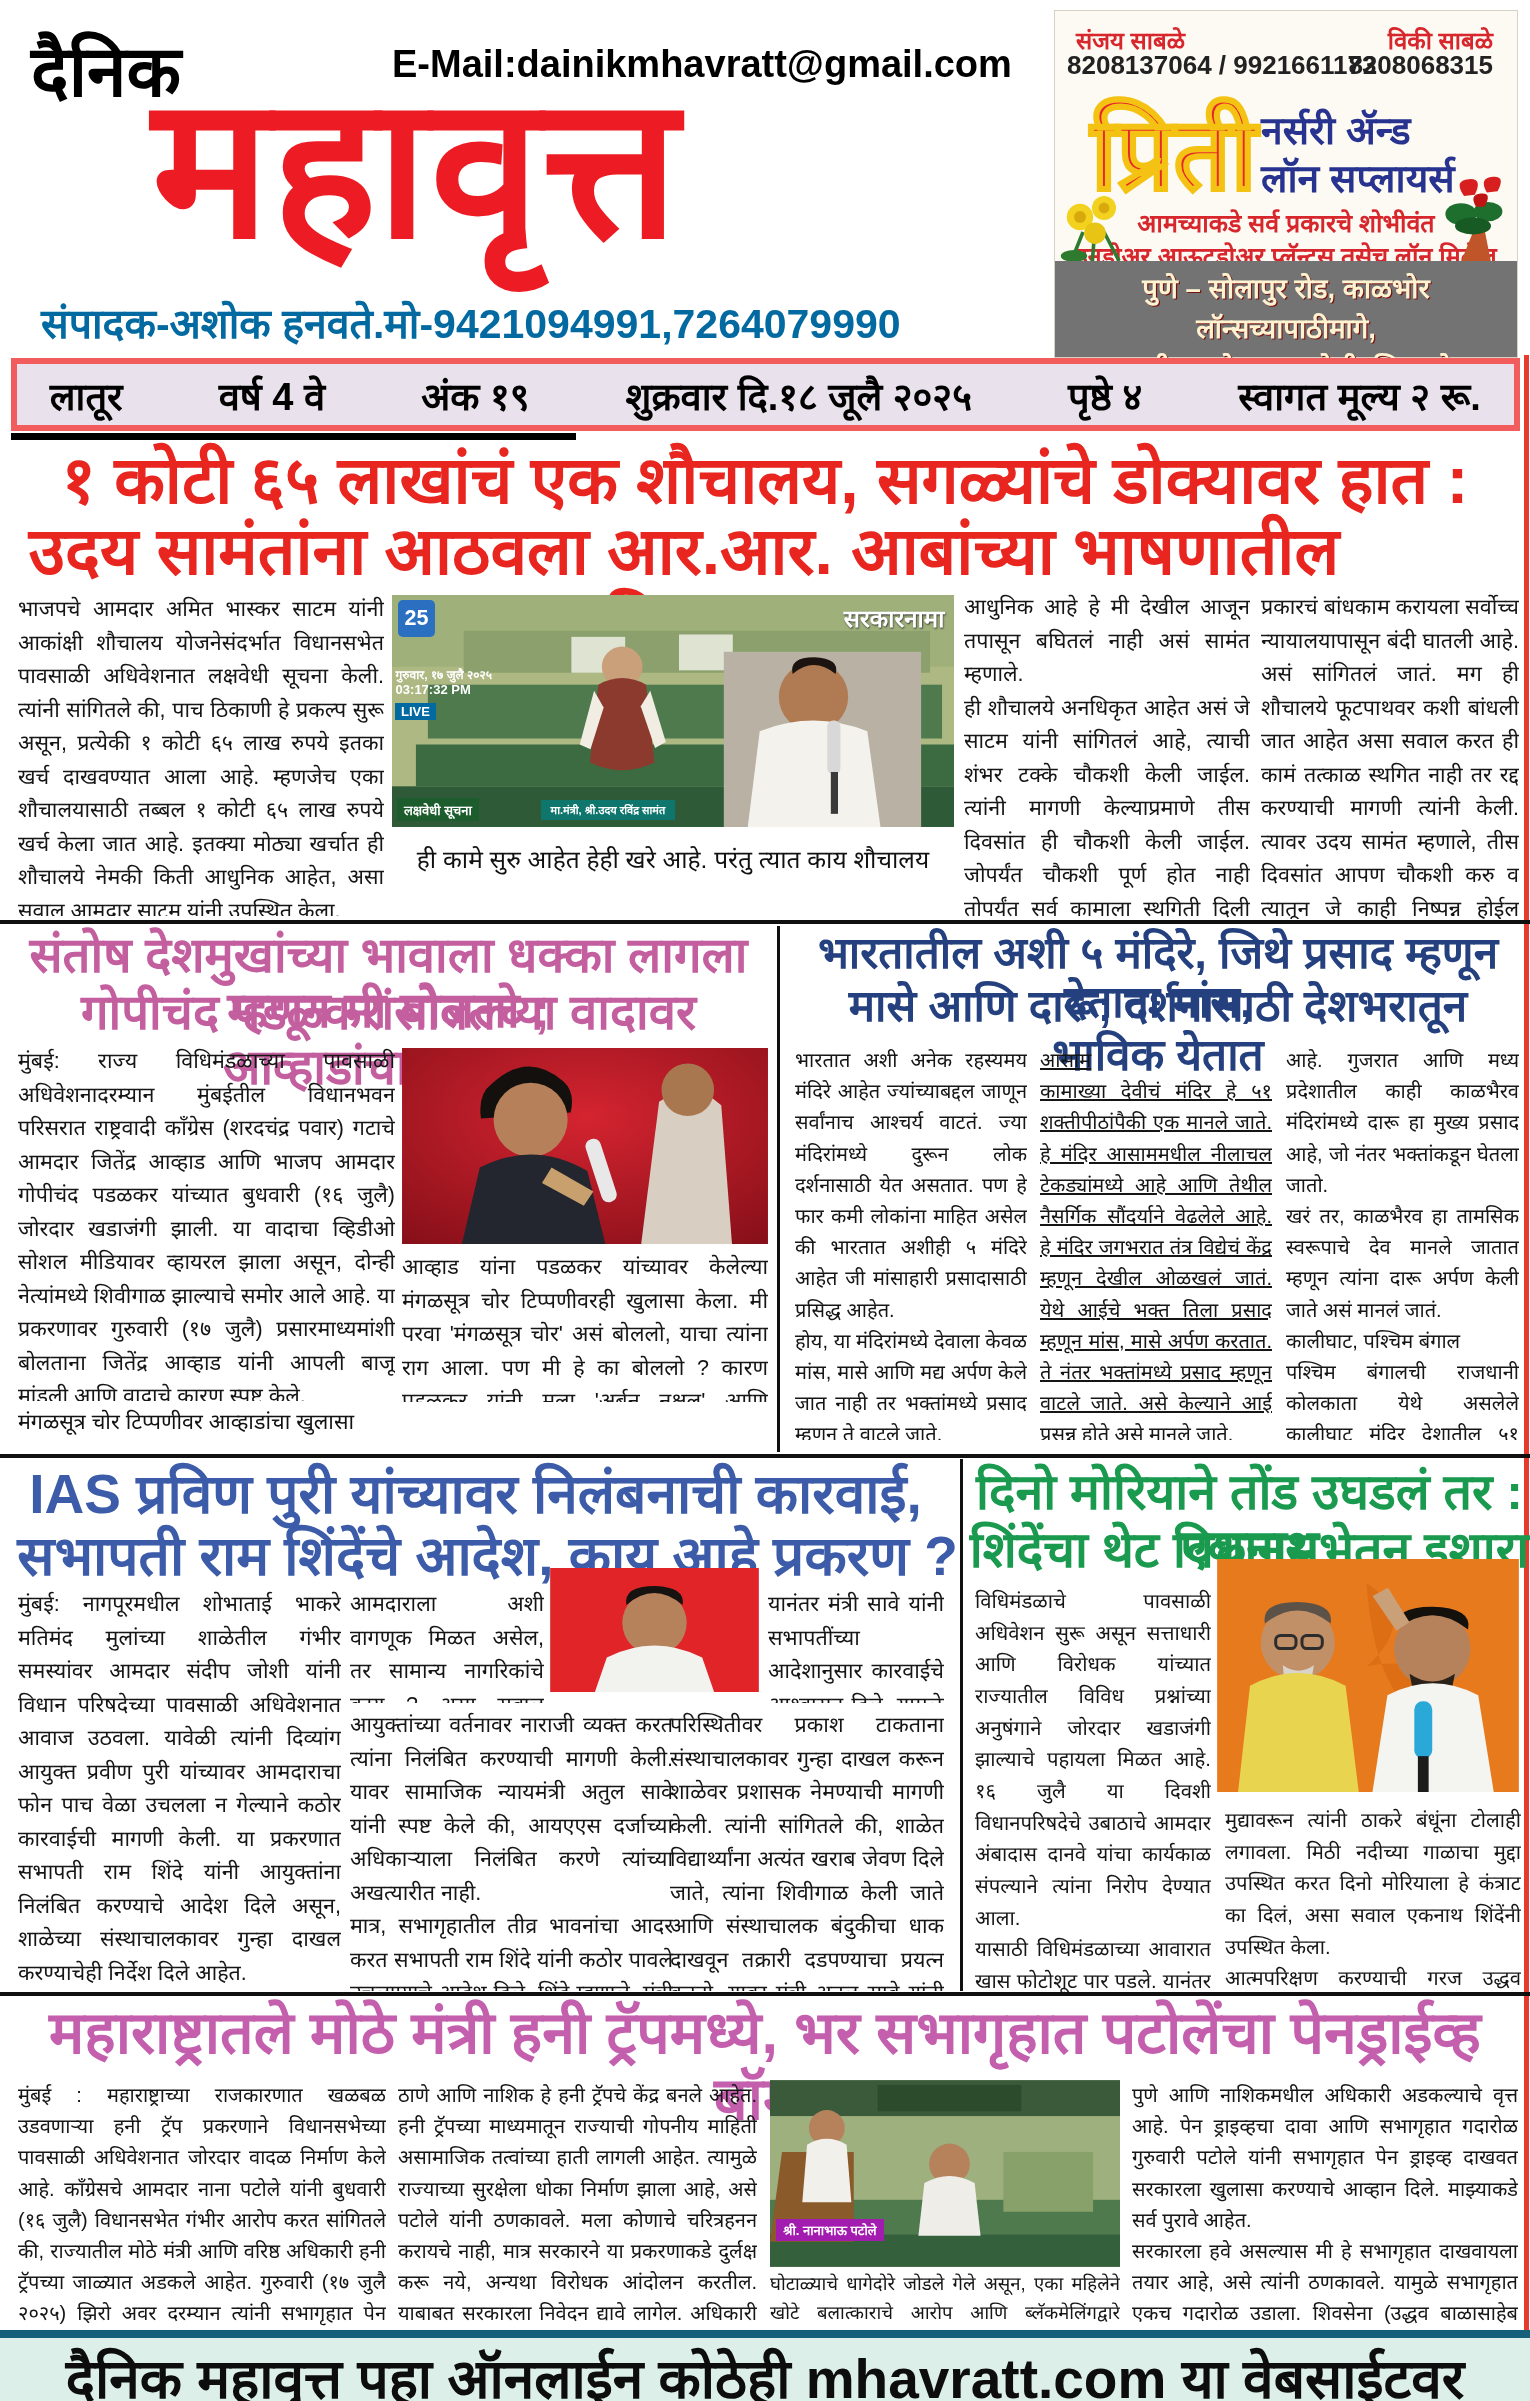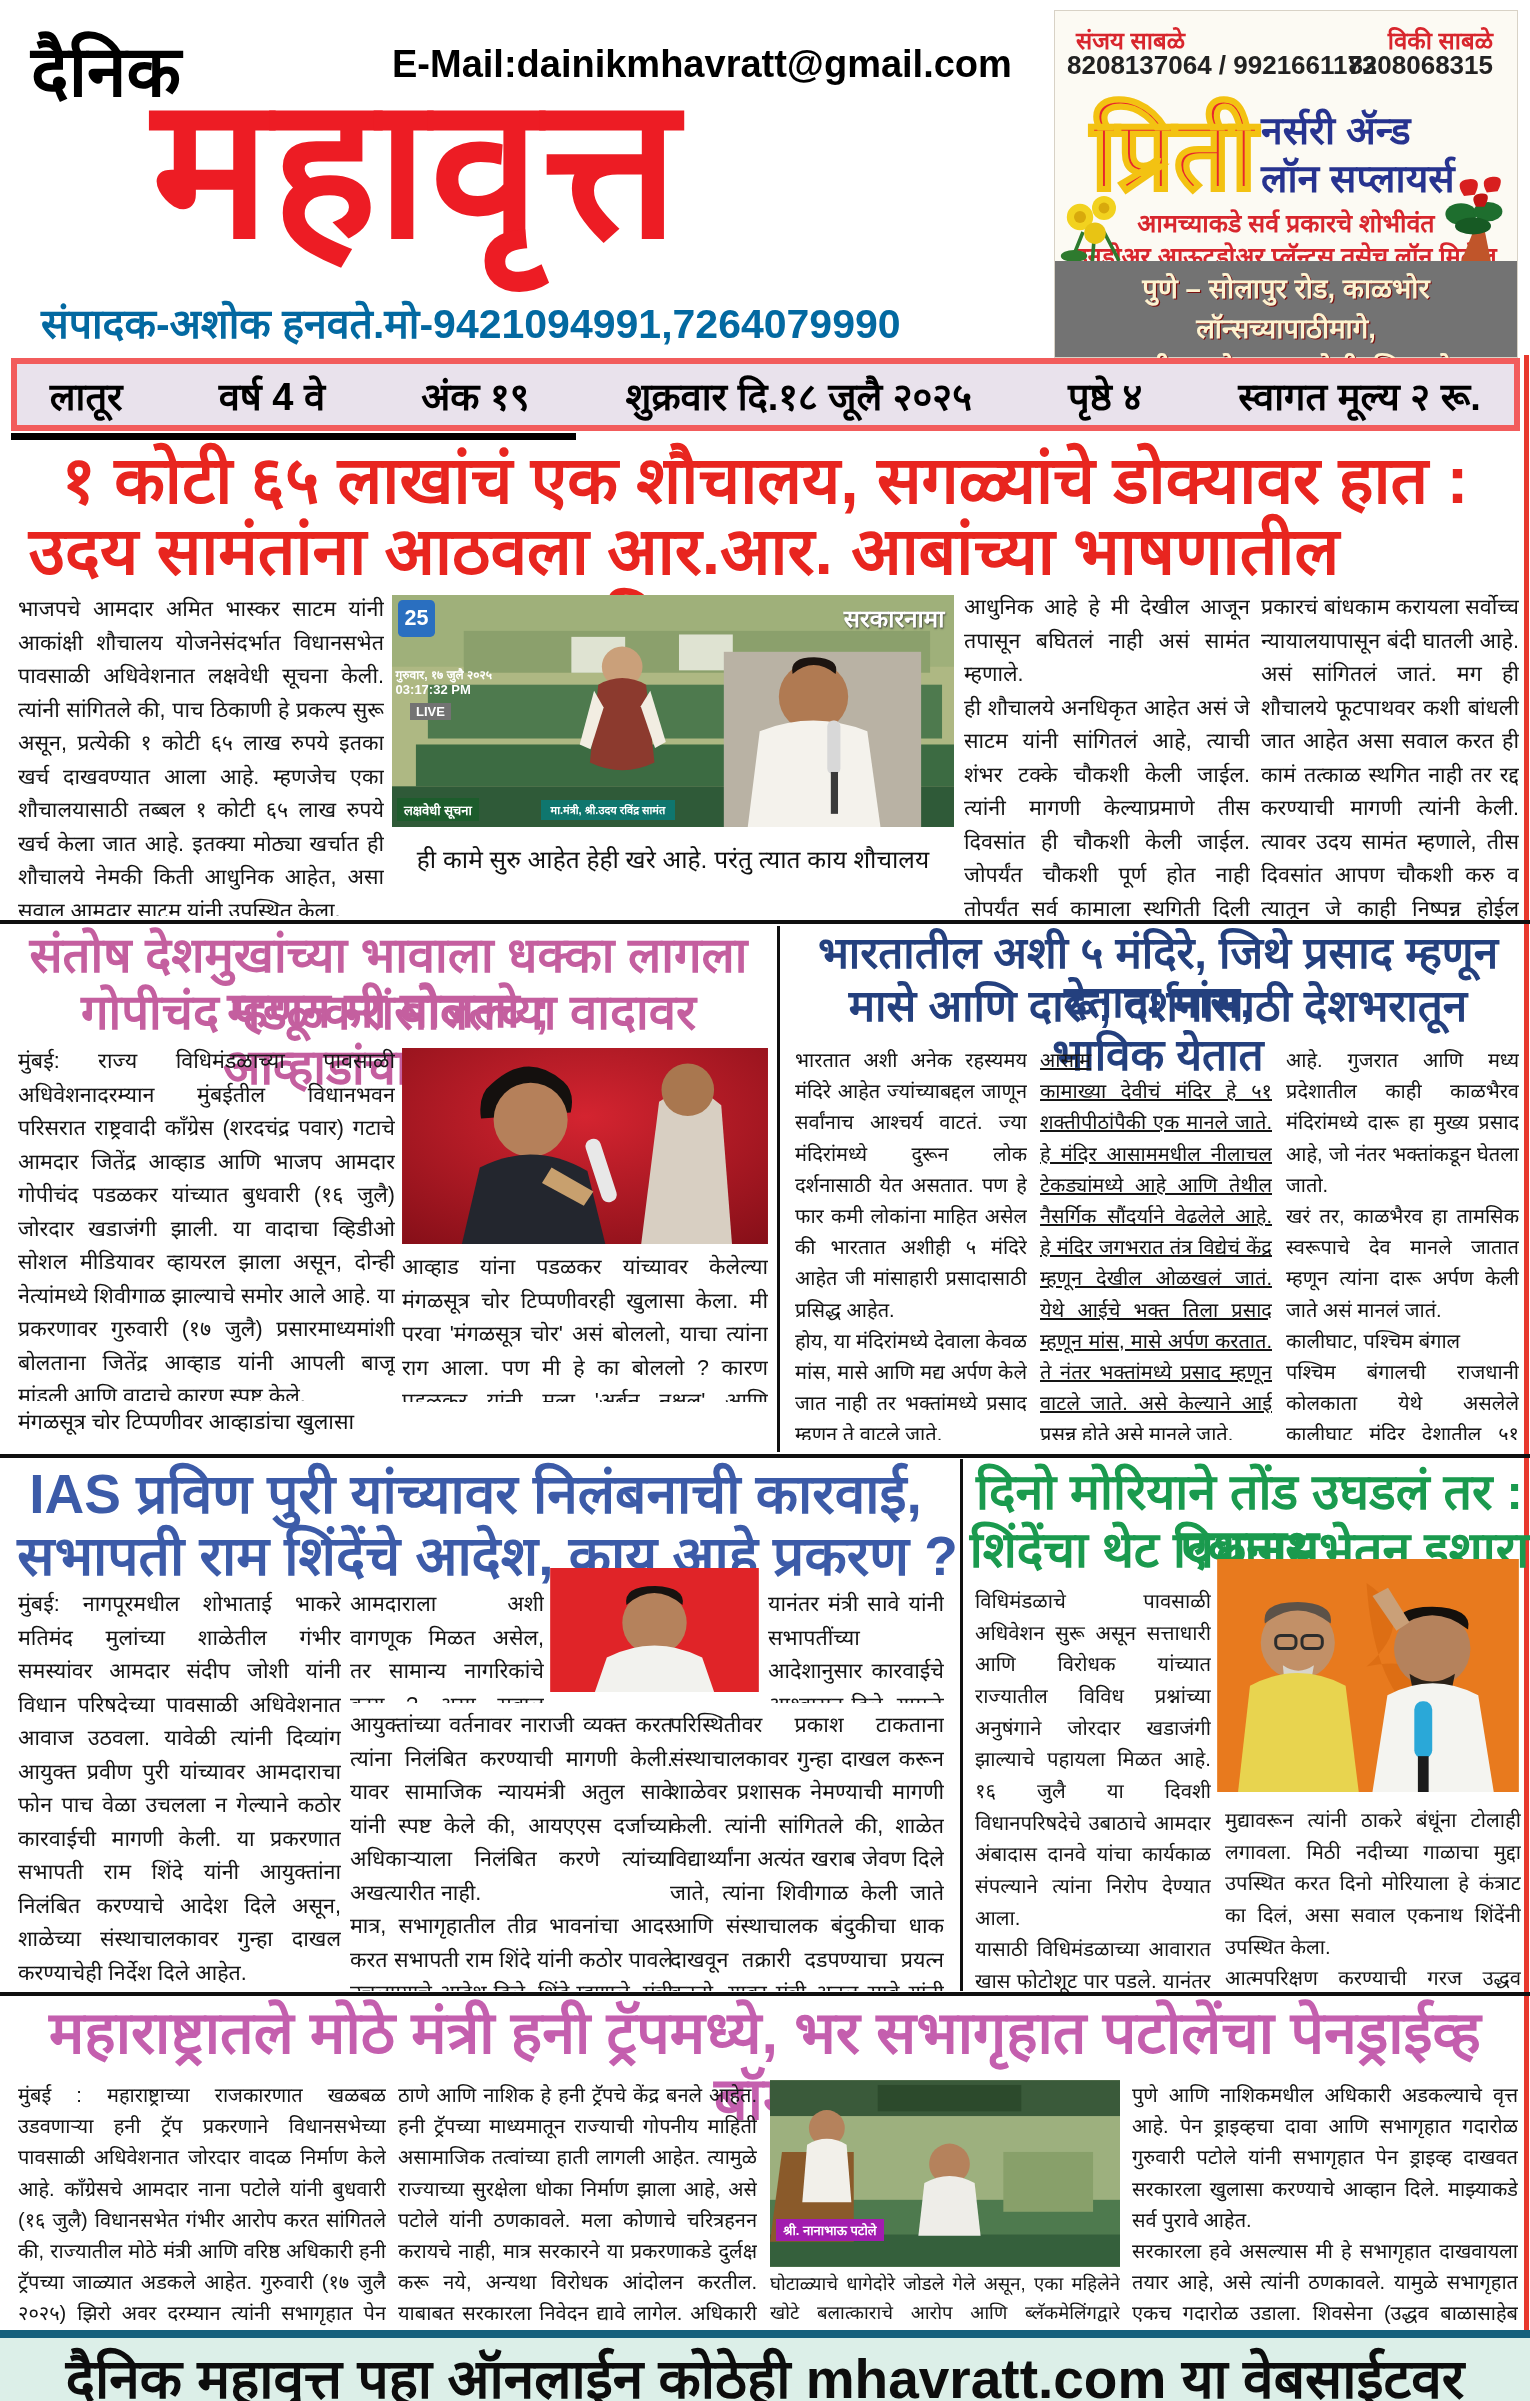--- a/index.html
+++ b/index.html
@@ -117,21 +117,21 @@
       <path d="M670 132 q35-30 72 0 q8-26 -36-28 q-42 0 -36 28 Z" fill="#1c1410"></path>
       <path d="M615 228 q90-36 180 0 l22 160 H595 Z" fill="#f4f2ec"></path>
       <rect x="728" y="210" width="22" height="90" rx="10" fill="#d8d8d8"></rect>
       <rect x="734" y="296" width="12" height="70" fill="#3a3a3a"></rect>
     </g>
   </svg>
   <div class="ph-overlay" style="left:6px;top:4.8px;width:37px;height:37px;background:#2a6fc0;border-radius:4.8px;text-align:center;line-height:37px;font-size:21.5px;">25</div>
   <div class="ph-overlay" style="right:9.6px;top:6px;font-size:24px;text-shadow:0.6px 0.6px 1.8px #333;">सरकारनामा</div>
   <div class="ph-overlay" style="left:3.6px;top:71px;font-size:12px;color:#fff;">गुरुवार, १७ जुलै २०२५</div>
   <div class="ph-overlay" style="left:3.6px;top:87px;font-size:13px;color:#fff;">03:17:32 PM</div>
-  <div class="ph-overlay" style="left:18px;top:108px;background:#737373;padding:1.2px 6px;font-size:13px;">LIVE</div>
+  <div class="ph-overlay" style="left:3px;top:108px;background:#0369a1;padding:1.2px 6px;font-size:13px;">LIVE</div>
   <div class="ph-overlay" style="left:4.8px;bottom:6px;background:#1d5c2c;padding:2.4px 7.2px;font-size:13px;">लक्षवेधी सूचना</div>
   <div class="ph-overlay" style="left:149px;bottom:7.2px;background:#0f766e;padding:2.4px 9.6px;font-size:11px;">मा.मंत्री, श्री.उदय रविंद्र सामंत</div>
 </div>
 <div class="caption" style="left:392px;top:842px;width:562px;">ही कामे सुरु आहेत हेही खरे आहे. परंतु त्यात काय शौचालय</div>
 
 <div class="col" style="left:964px;top:591px;width:286px;height:328px;">आधुनिक आहे हे मी देखील आजून तपासून बघितलं नाही असं सामंत म्हणाले.
 ही शौचालये अनधिकृत आहेत असं जे साटम यांनी सांगितलं आहे, त्याची शंभर टक्के चौकशी केली जाईल. त्यांनी मागणी केल्याप्रमाणे तीस दिवसांत ही चौकशी केली जाईल. जोपर्यंत चौकशी पूर्ण होत नाही तोपर्यंत सर्व कामाला स्थगिती दिली जाईल असं सामंत यांनी स्पष्ट केलं.
 त्यानंतर भाजप आमदार अतुल भातखळकर उठले ते म्हणाले, सर्वात पहिली गोष्ट म्हणजे दीड कोटी रुपयांचं एक शौचालय हा नेमका कुठला खर्च आहे ? याच्या मागचे आर्थिक गणित काय आहे ? याची खरे तर चौकशी केली पाहिजे. चौकशी करणार का असा सवाल त्यांनी उपस्थित केला.
 शिवाय फूटपाथवर या शौचालयांचे बांधकाम होणार आहे. अपंगांच्या स्टॉलसाठी आमच्या सारखे लोकप्रतिनिधी फूटपाथवर परवानगी मागता, त्यावेळी फूटपाथवर कुठल्याही</div>
 <div class="col" style="left:1261px;top:591px;width:258px;height:328px;">प्रकारचं बांधकाम करायला सर्वोच्च न्यायालयापासून बंदी घातली आहे. असं सांगितलं जातं. मग ही शौचालये फूटपाथवर कशी बांधली जात आहेत असा सवाल करत ही कामं तत्काळ स्थगित नाही तर रद्द करण्याची मागणी त्यांनी केली. त्यावर उदय सामंत म्हणाले, तीस दिवसांत आपण चौकशी करु व त्यातून जे काही निष्पन्न होईल त्यावर कार्यवाही करु असं सांगितलं.

